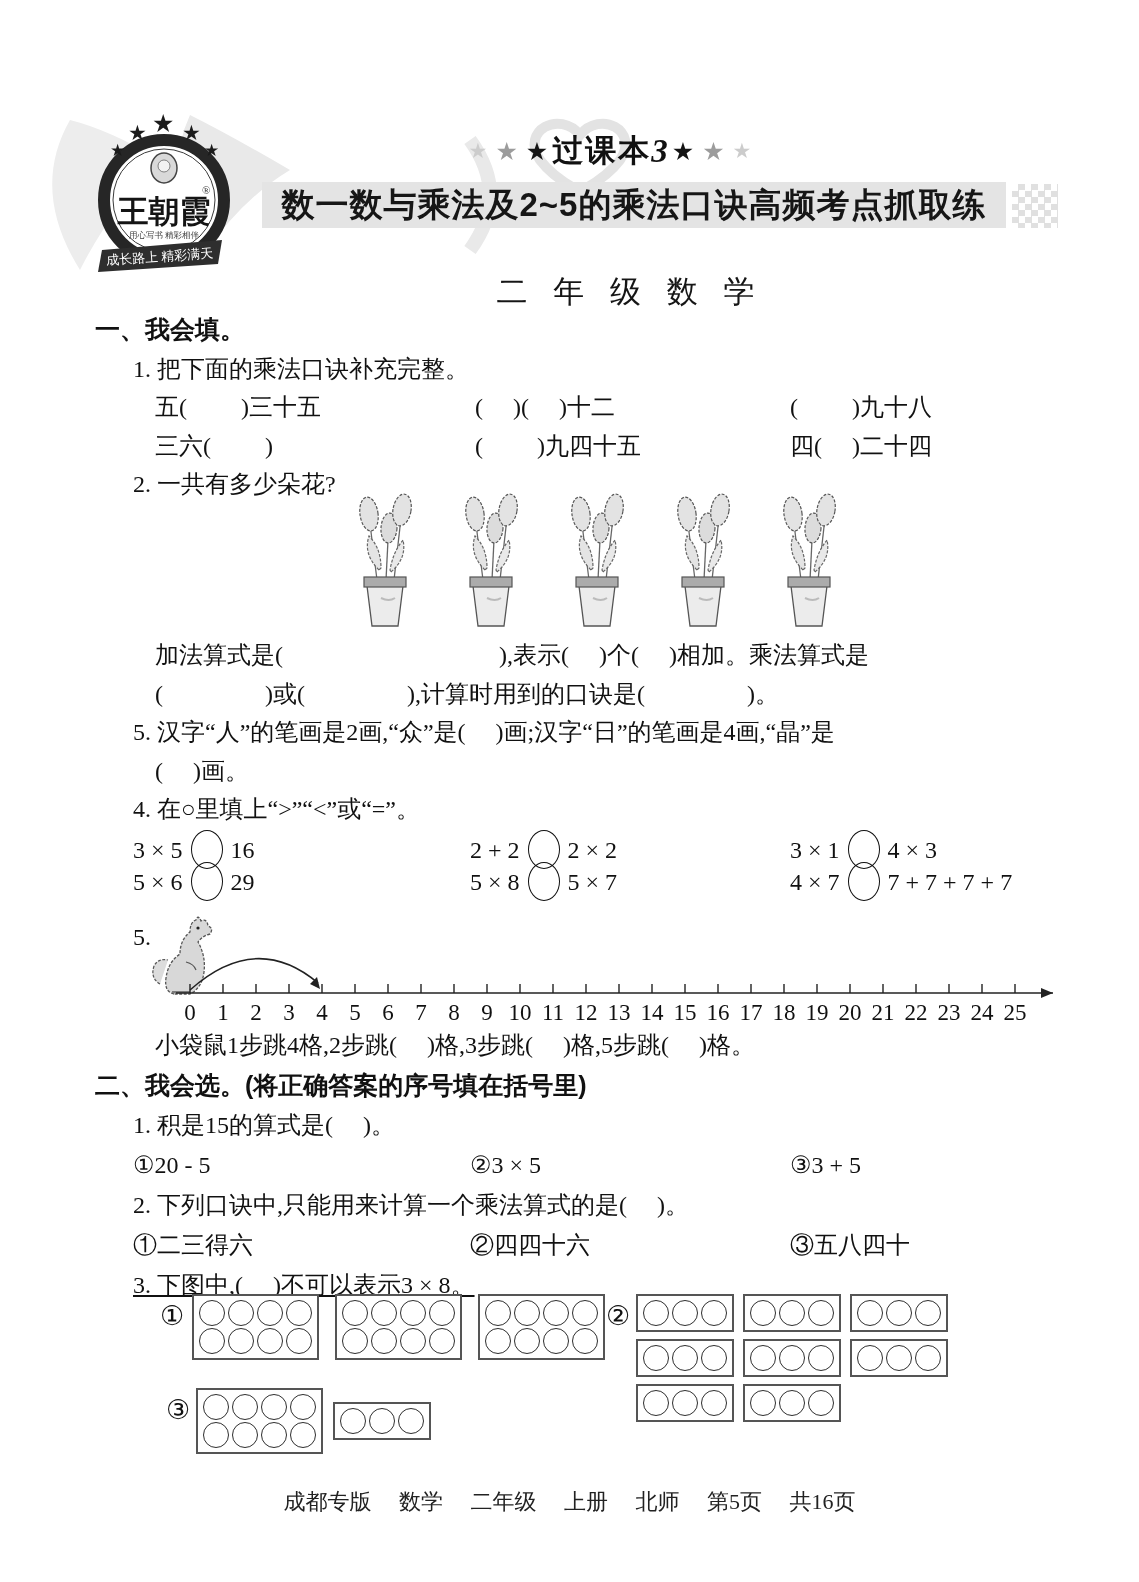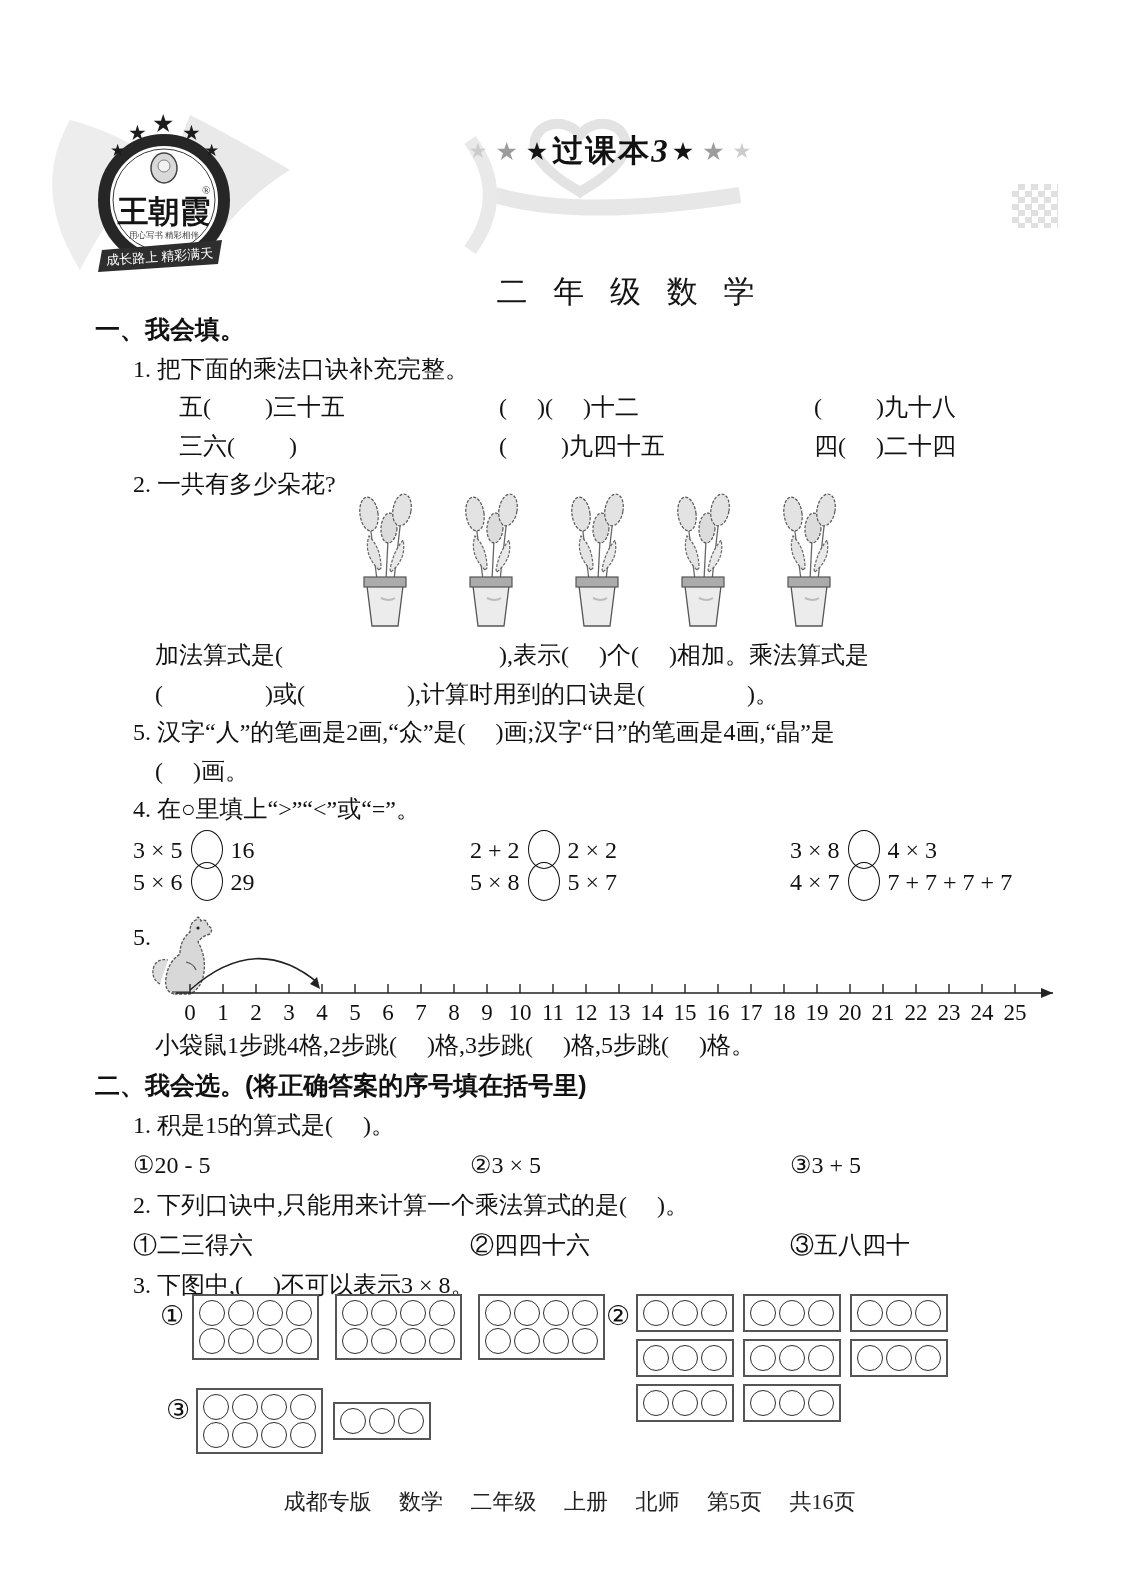--- a/index.html
+++ b/index.html
@@ -20,21 +20,21 @@
              display:flex;align-items:center;justify-content:center;}
   .title-bar span{font-family:"Liberation Sans", sans-serif;font-weight:bold;font-size:33px;
                   letter-spacing:1px;color:#161616;white-space:nowrap;}
   .checker{left:1012px;top:184px;width:46px;height:44px;z-index:1;
            background-image:conic-gradient(#dcdcdc 0 25%,#fff 0 50%,#dcdcdc 0 75%,#fff 0);
            background-size:13px 13px;opacity:.9;}
   .subtitle{left:140px;top:243px;width:980px;text-align:center;font-size:31px;letter-spacing:9px;
             color:#151515;z-index:2;margin-top:28px;}
 
   
-  .row3a{display:grid;grid-template-columns:320px 315px auto;margin-left:24px;}
+  .row3a{display:grid;grid-template-columns:320px 315px auto;}
   .row3b{display:grid;grid-template-columns:337px 320px auto;}
 
   
   .cmp{display:flex;align-items:center;}
   .oval{width:30px;height:37px;border:1.6px solid #111;border-radius:50%;margin:0 8px;flex:none;}
 
   
   .cbox{border:2px solid #555;background:#fff;padding:4px 5px;display:flex;flex-direction:column;gap:2px;flex:none;}
   .crow{display:flex;gap:3px;}
   .circ{width:24px;height:24px;border:1.6px solid #2e2e2e;border-radius:50%;flex:none;}
@@ -73,20 +73,23 @@
     <text x="126" y="84" font-size="11" fill="#333">®</text>
     <text x="88" y="128" text-anchor="middle" font-size="8.5" fill="#3c3c3c">用心写书  精彩相伴</text>
     <path d="M26,140 L146,130 L142,154 L22,162 Z" fill="#2e2e2e"></path>
     <text x="84" y="151" text-anchor="middle" font-size="13" fill="#fff" transform="rotate(-4 84 151)">成长路上  精彩满天</text>
   </svg>
 
   <div class="abs hdr-stars">
     <span class="star s1">★</span><span class="star s2">★</span><span class="star s3">★</span><span class="unit-title">过课本</span><span class="unit-no">3</span><span class="star s3">★</span><span class="star s2">★</span><span class="star s1">★</span>
   </div>
 
+  <div class="abs title-bar">
+    <span>数一数与乘法及2~5的乘法口诀高频考点抓取练</span>
+  </div>
   <div class="abs checker"></div>
 
   <div class="abs subtitle">二 年 级 数 学</div>
 
   <div class="abs t heiti" style="left:95px;top:314px;font-size:25px;">一、我会填。</div>
 
   <div class="abs t" style="left:133px;top:354px;">1. 把下面的乘法口诀补充完整。</div>
 
   <div class="abs row3a" style="left:155px;top:392px;width:950px;">
     <span class="t">五(　　 )三十五</span>
@@ -182,21 +185,21 @@
         <span class="t">3 × 5</span>
         <span class="oval"></span>
         <span class="t">16</span>
       </span>
     <span class="cmp">
         <span class="t">2 + 2</span>
         <span class="oval"></span>
         <span class="t">2 × 2</span>
       </span>
     <span class="cmp">
-        <span class="t">3 × 8</span>
+        <span class="t">3 × 1</span>
         <span class="oval"></span>
         <span class="t">4 × 3</span>
       </span>
   </div>
   <div class="abs row3b" style="left:133px;top:862px;width:970px;">
     <span class="cmp">
         <span class="t">5 × 6</span>
         <span class="oval"></span>
         <span class="t">29</span>
       </span>
@@ -292,21 +295,21 @@
     <span class="t">③3 + 5</span>
   </div>
 
   <div class="abs t" style="left:133px;top:1190px;">2. 下列口诀中,只能用来计算一个乘法算式的是(　 )。</div>
   <div class="abs row3b" style="left:133px;top:1230px;width:970px;">
     <span class="t">①二三得六</span>
     <span class="t">②四四十六</span>
     <span class="t">③五八四十</span>
   </div>
 
-  <div class="abs t" style="left:133px;top:1270px;">3. 下图中,(　 )不可以表示3 × 8。</div>
+  <div class="abs t" style="left:133px;top:1270px;text-decoration:underline;">3. 下图中,(　 )不可以表示3 × 8。</div>
 
   <div class="abs figlabel" style="left:160px;top:1300px;">①</div>
   <div class="abs" id="fig1-boxes" style="left:192px;top:1294px;">
       <div class="cbox">
         <div class="crow">
           <div class="circ"></div>
           <div class="circ"></div>
           <div class="circ"></div>
           <div class="circ"></div>
         </div>

